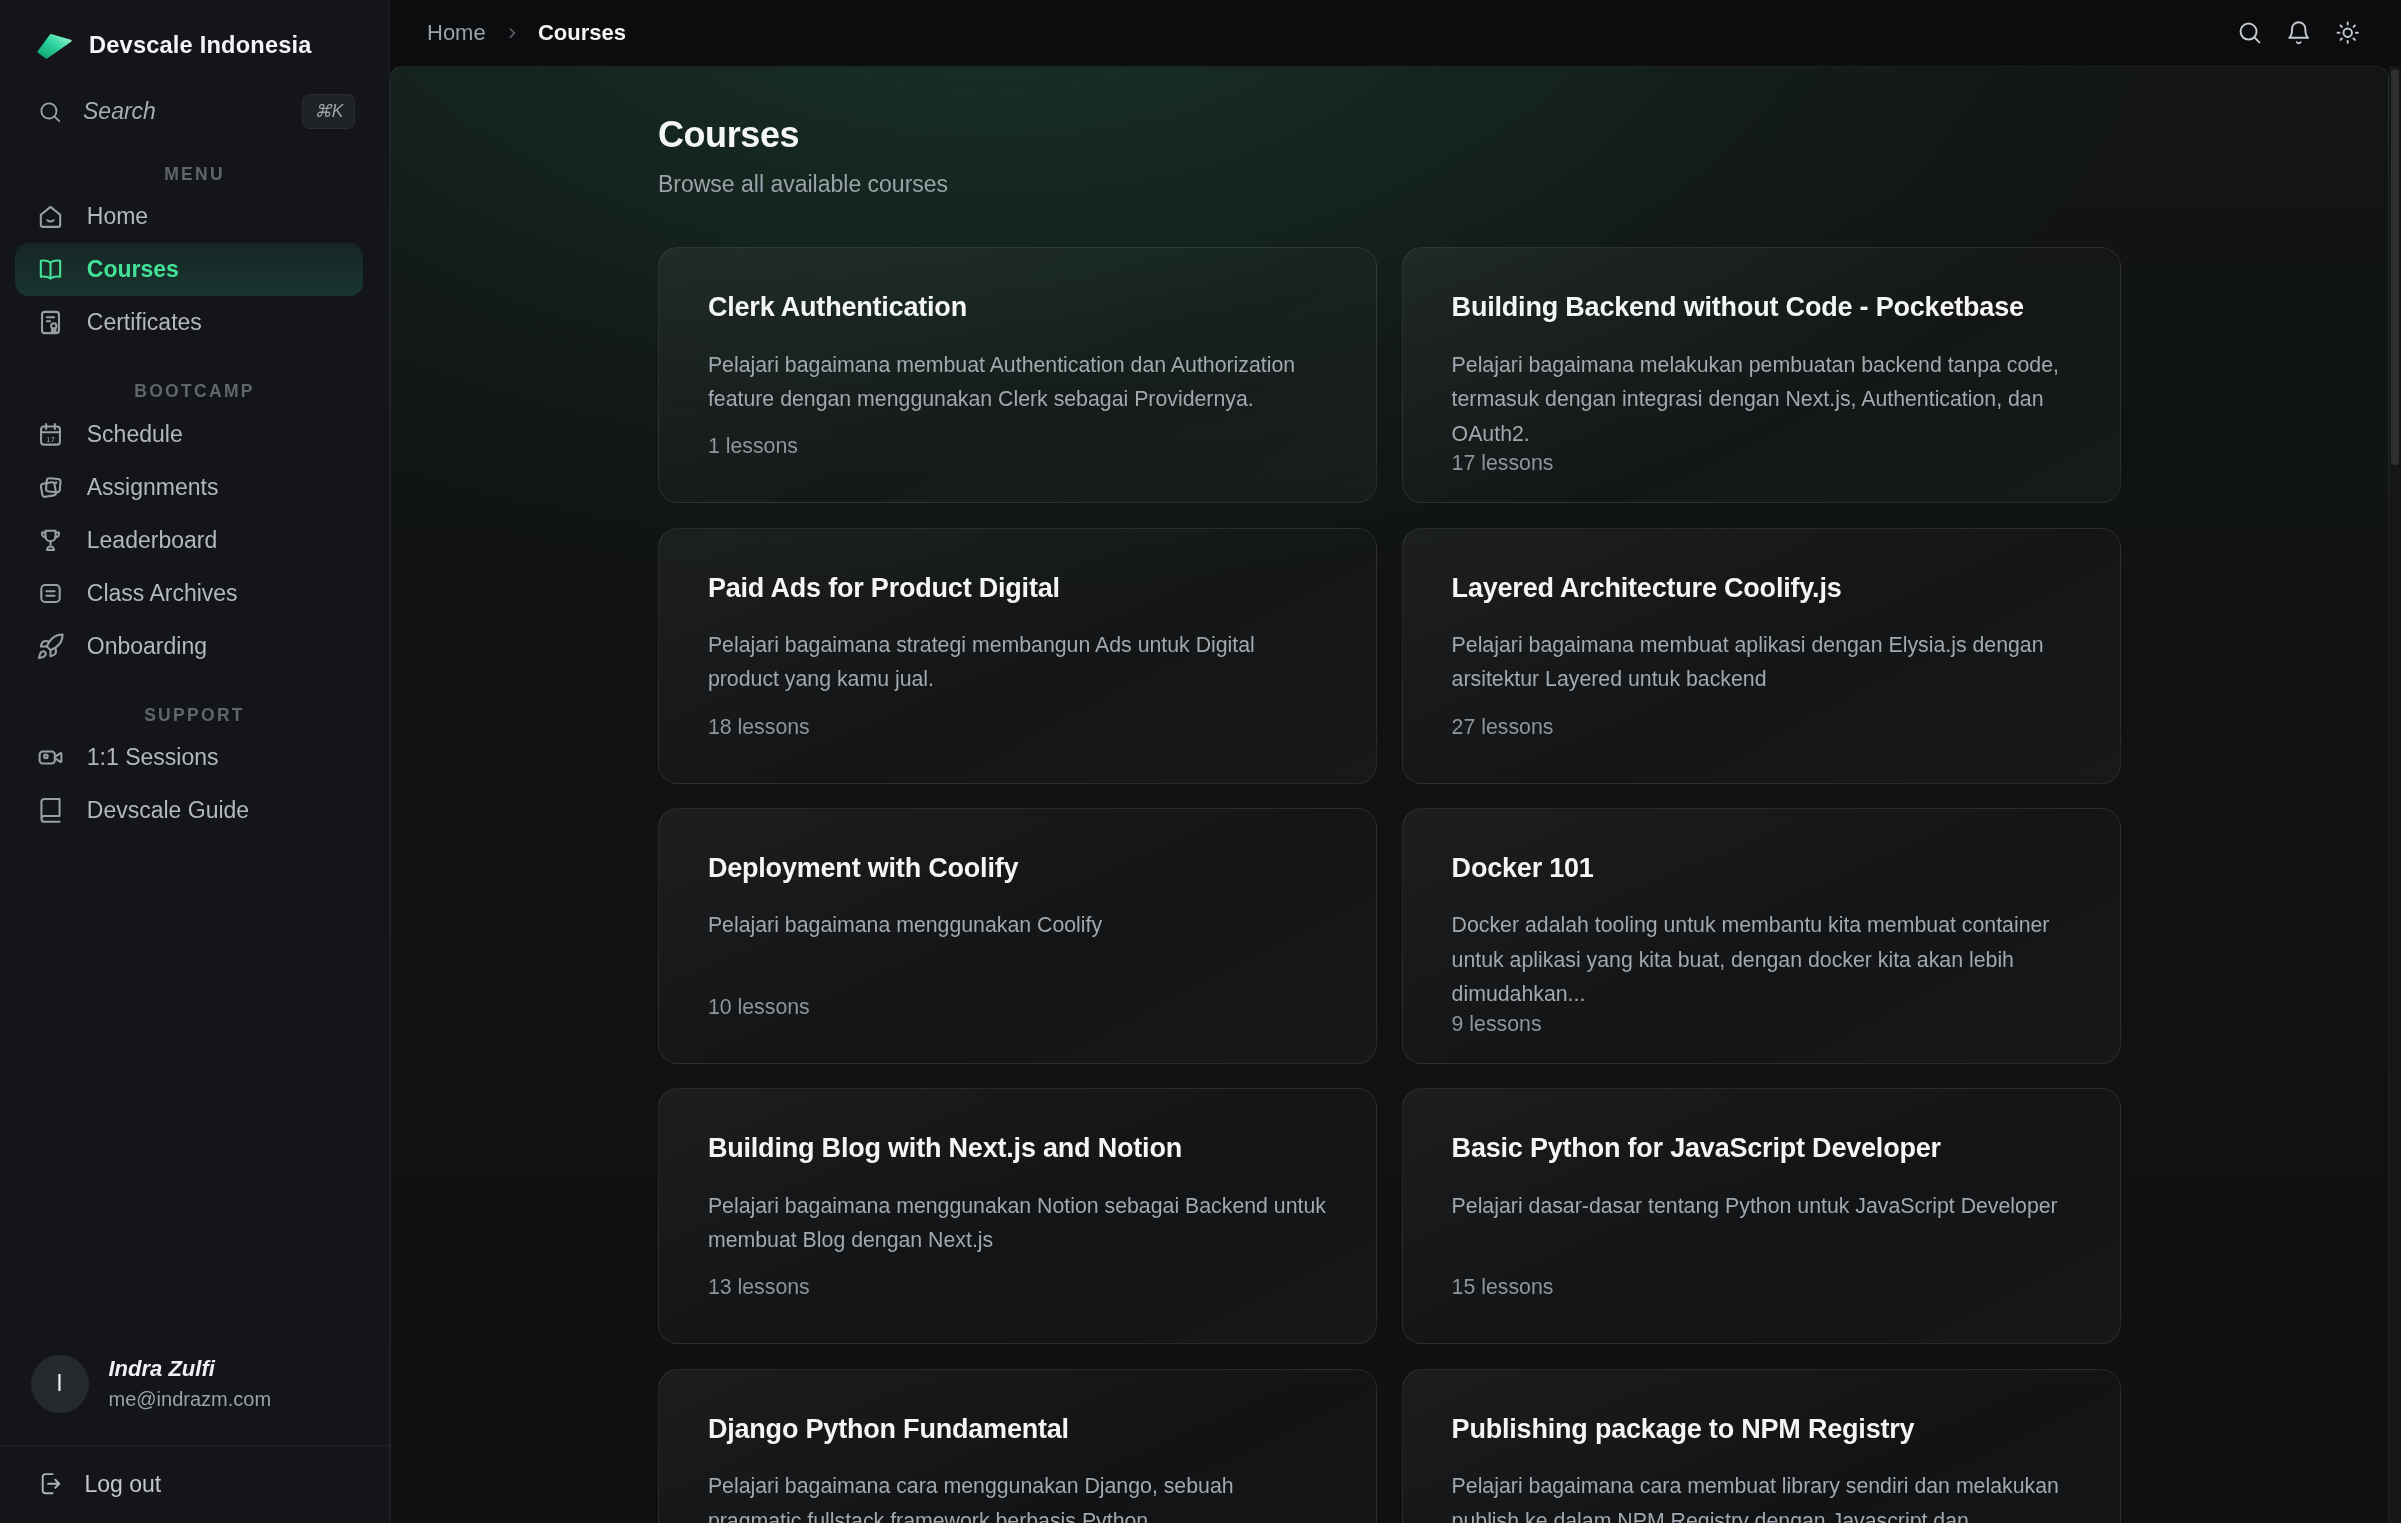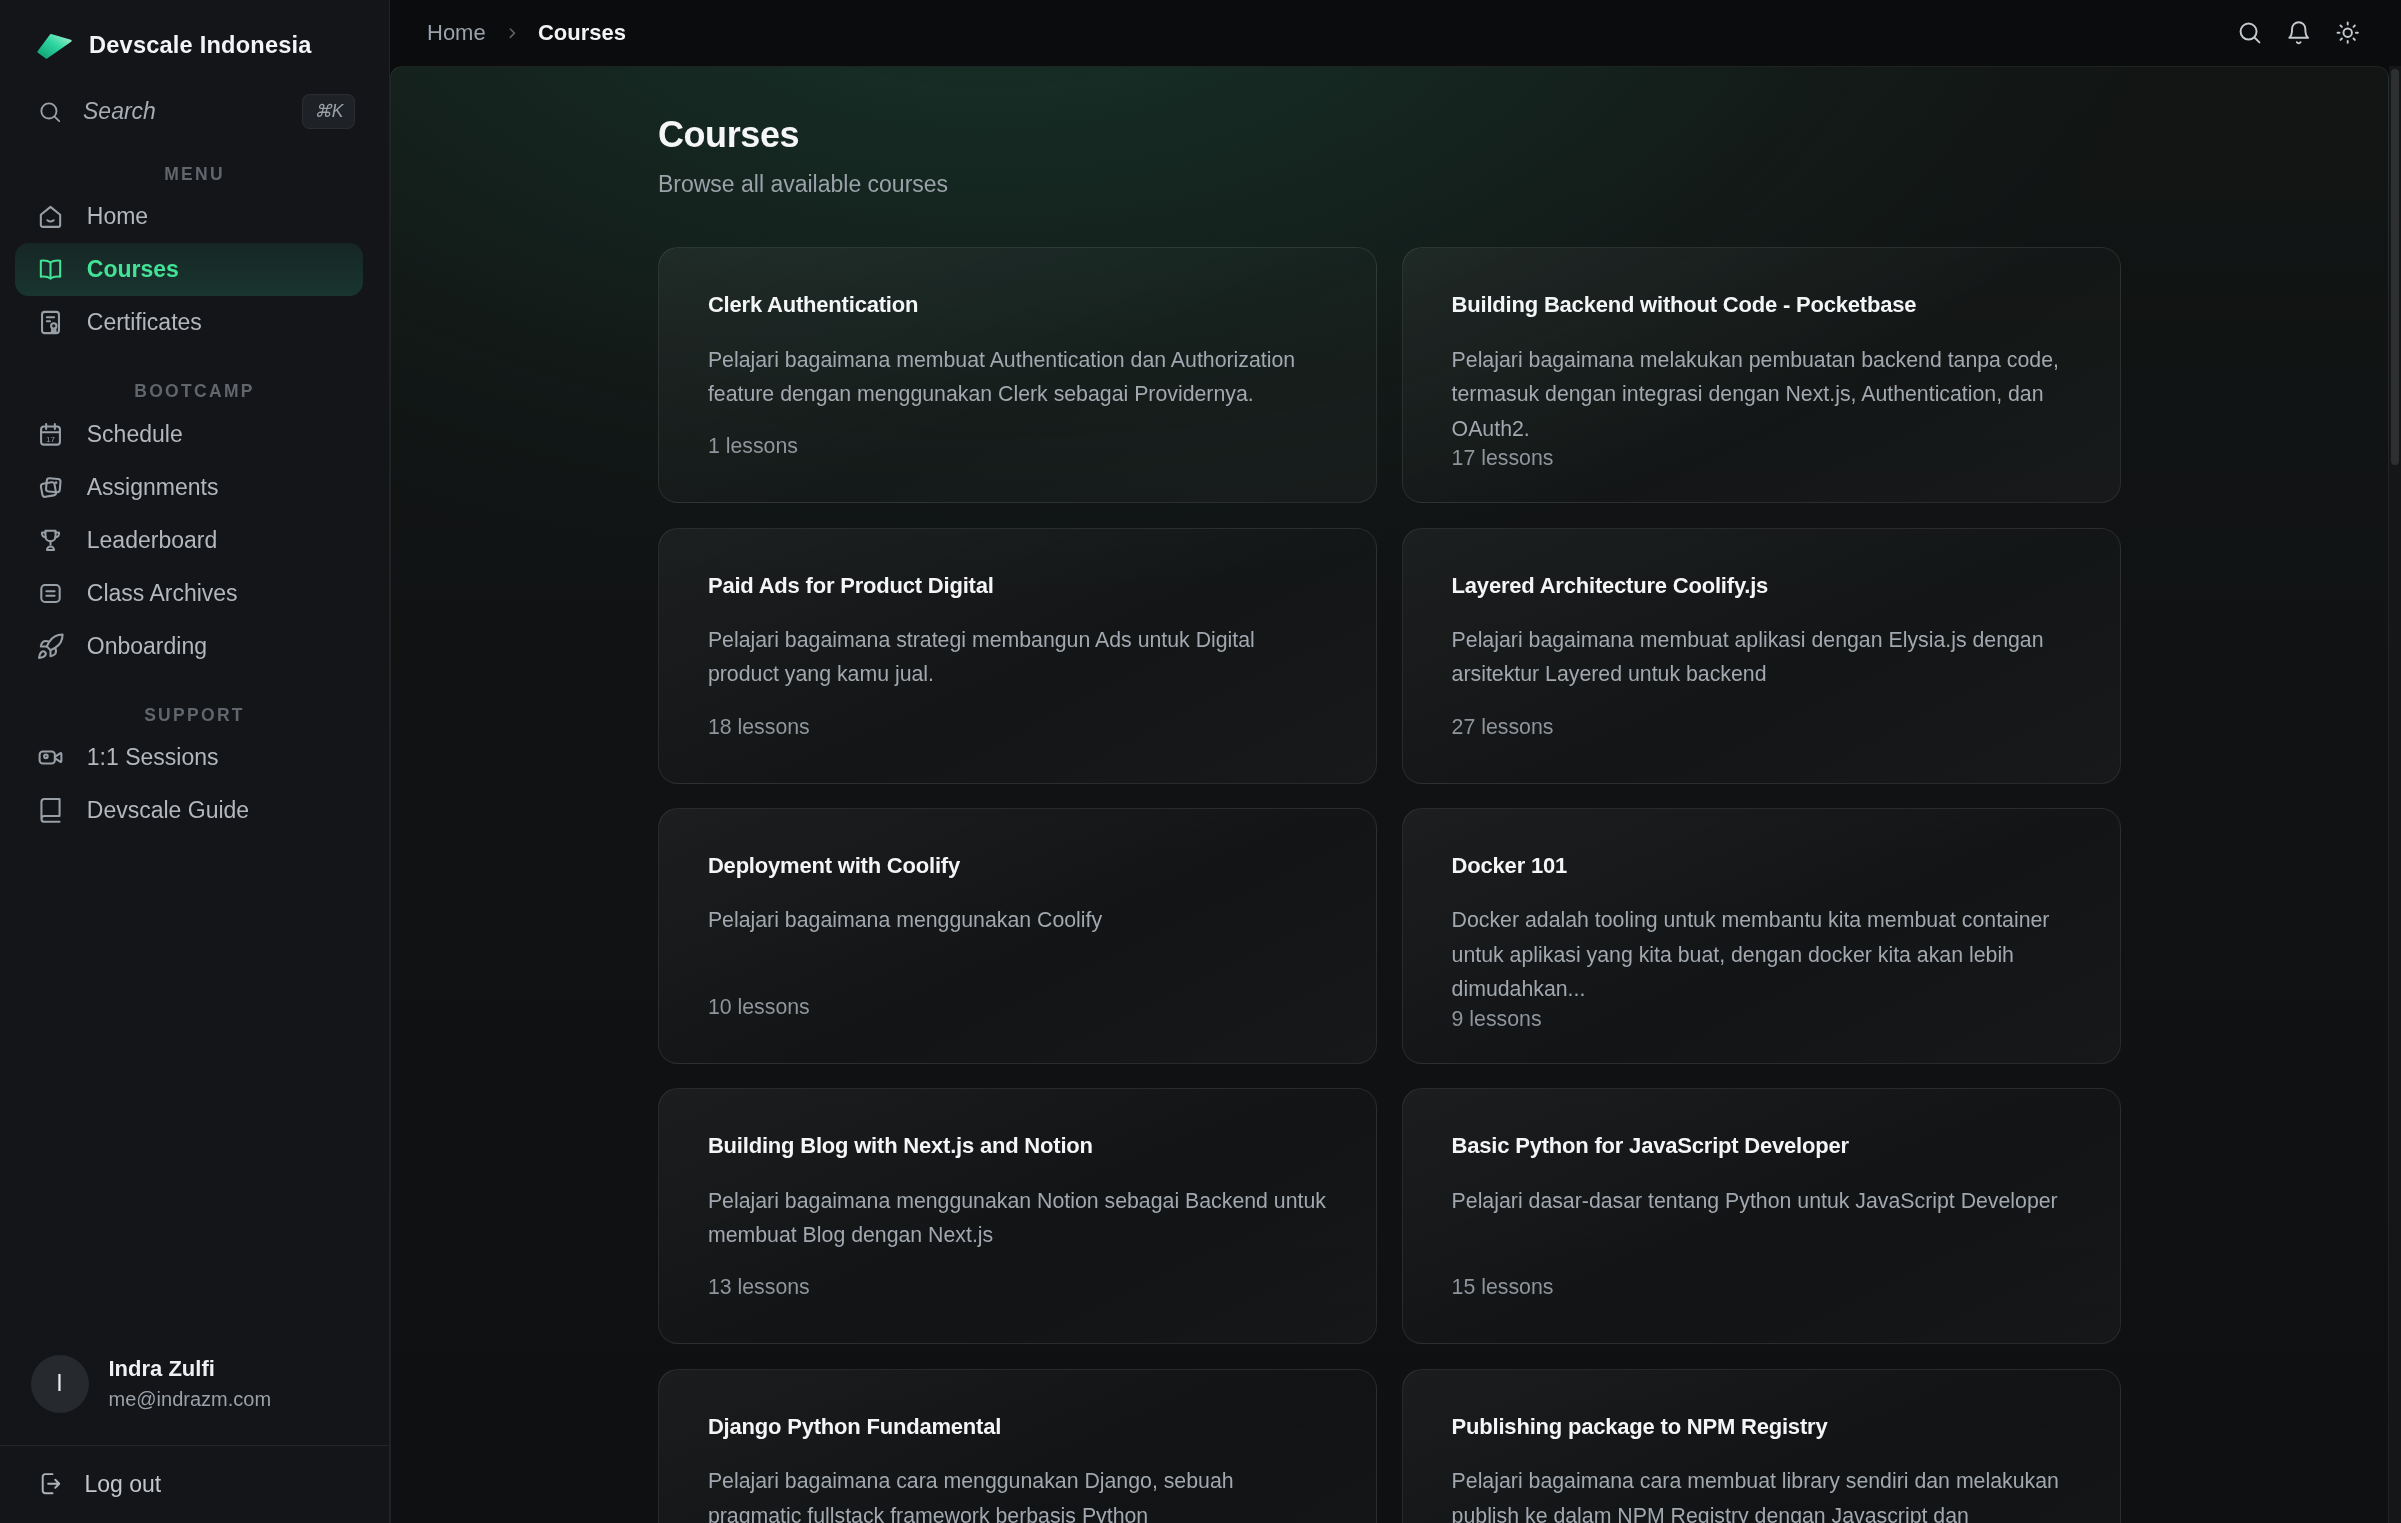--- a/index.html
+++ b/index.html
@@ -27,21 +27,21 @@
     border-radius:13.7px; color:#b3b8bd; font-size:23px; cursor:pointer; }
   .nav-item .icon { width:29px; height:29px; color:#989fa6; flex:0 0 auto; }
   .nav-item.active { background:linear-gradient(180deg, rgba(52,211,153,0.09), rgba(52,211,153,0.17));
     color:#43e297; font-weight:600; }
   .nav-item.active .icon { color:#43e297; }
 
   .sidebar-bottom { margin-top:auto; }
   .user-row { display:flex; align-items:center; gap:20px; padding:0 30.5px; margin-bottom:32px; }
   .avatar { width:58px; height:58px; border-radius:50%; background:#26292e; color:#e8eaee;
     font-size:23px; display:flex; align-items:center; justify-content:center; }
-  .user-name { font-size:22px; font-weight:700; color:#eef0f3; }
+  .user-name { font-size:22px; font-weight:700; color:#eef0f3;font-style:italic; }
   .user-email { font-size:20px; color:#9aa1a8; margin-top:6.1px; }
   .logout-wrap { border-top:0.8px solid rgba(255,255,255,0.07); padding:21.3px 37px 23px; }
   .logout-row { display:flex; align-items:center; gap:20px; color:#c3c7cd; font-size:23px;
     height:34px; cursor:pointer; }
   .logout-row .icon { width:27.4px; height:27.4px; color:#aeb4bb; }
 
   
   .right { flex:1; display:flex; flex-direction:column; position:relative; background:#0a0c0e; }
   .topbar { height:66px; display:flex; align-items:center; justify-content:space-between;
     padding:0 40px 0 37px; }
@@ -58,21 +58,21 @@
     background:
       radial-gradient(1752px 952px at 30% -8%, rgba(52,211,153,0.155), rgba(52,211,153,0.025) 52%, transparent 68%),
       linear-gradient(180deg, #121514 0%, #101213 45%, #0e1011 100%); }
   .container { width:1463px; margin:0 auto; padding-top:47px; }
   .page-title { font-size:36px; font-weight:700; color:#f5f6f8; letter-spacing:-0.4px; }
   .page-subtitle { margin-top:15.2px; font-size:23px; color:#9aa2a9; }
   .grid { margin-top:49px; display:grid; grid-template-columns:repeat(2, 1fr); gap:24.4px; }
   .card { height:256px; border-radius:20px; border:0.8px solid rgba(255,255,255,0.085);
     background:linear-gradient(155deg, rgba(255,255,255,0.05) 0%, rgba(255,255,255,0.016) 55%, rgba(255,255,255,0.03) 100%);
     padding:44px 49px 43px; display:flex; flex-direction:column; cursor:pointer; }
-  .card-title { font-size:22px; font-weight:700; color:#f4f5f7; letter-spacing:-0.2px; }
+  .card-title { font-size:27px; font-weight:700; color:#f4f5f7; letter-spacing:-0.2px; }
   .card-desc { margin-top:24.4px; font-size:21.3px; line-height:1.62; color:#a2a8af; max-width:632px; }
   .card-lessons { margin-top:auto; font-size:21.3px; color:#8e959c; }
 
   
   .scrollbar { position:absolute; top:66px; right:0; bottom:0; width:12.2px;
     background:rgba(255,255,255,0.045); }
   .scroll-thumb { position:absolute; top:3px; left:2.3px; right:2.3px; height:396px;
     border-radius:4.6px; background:rgba(255,255,255,0.11); }
 
   .icon svg, .tb-icon svg, .crumb-sep svg, .logo-mark svg { width:100%; height:100%; display:block; }

